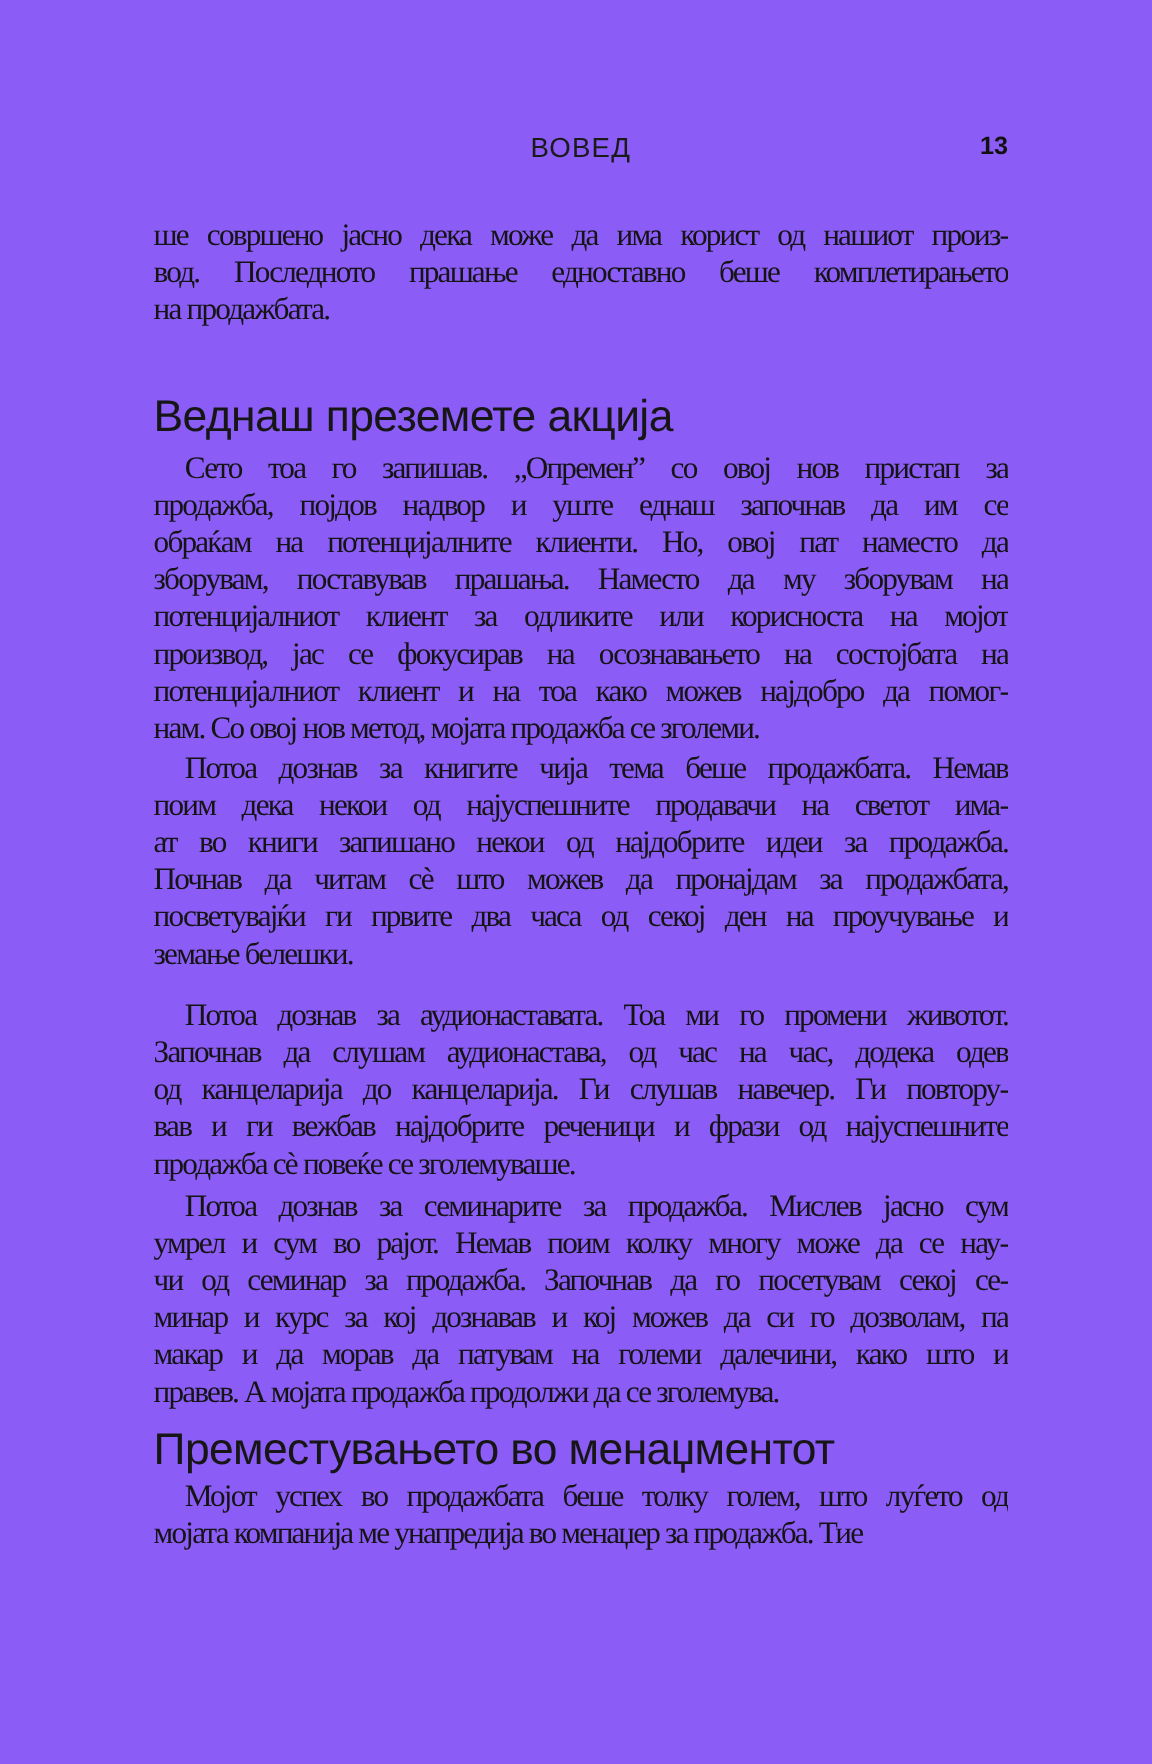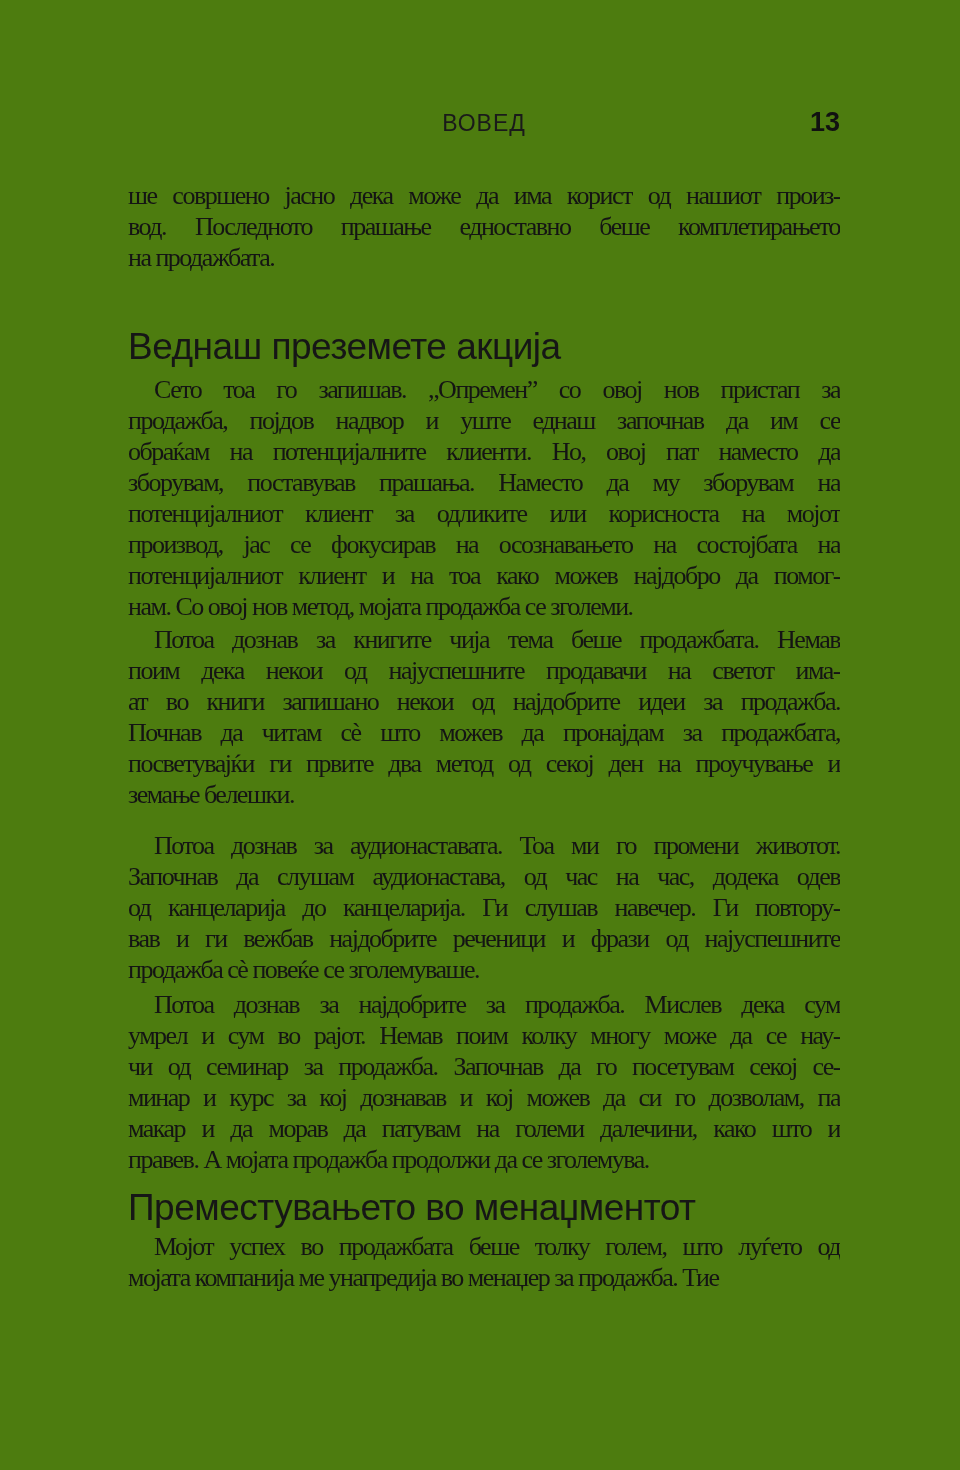--- a/index.html
+++ b/index.html
@@ -6,21 +6,21 @@
     margin: 0;
     padding: 0;
     width: 960px;
     height: 1470px;
     background: #ffffff;
   }
   .book-page {
     position: relative;
     width: 960px;
     height: 1470px;
-    background: #4d7c0f;
+    background: #8b5cf6;
     color: #141414;
     overflow: hidden;
   }
   .text-block {
     position: absolute;
     left: 128px;
     top: 0;
     width: 712px;
   }
   
@@ -38,21 +38,21 @@
     font-size: 23px;
     line-height: 26px;
     letter-spacing: 1px;
     font-weight: 500;
     color: #1a1a1a;
   }
   .page-number {
     position: absolute;
     right: 0;
     top: -2px;
-    font-size: 27px;
+    font-size: 21px;
     line-height: 28px;
     font-weight: 700;
     color: #111111;
   }
   
   .paragraph {
     font-family: "Liberation Serif", "DejaVu Serif", serif;
     font-size: 26px;
     line-height: 31px;
     letter-spacing: -1.5px;
@@ -116,32 +116,32 @@
           <div class="line">потенцијалниот клиент за одликите или корисноста на мојот</div>
           <div class="line">производ, јас се фокусирав на осознавањето на состојбата на</div>
           <div class="line">потенцијалниот клиент и на тоа како можев најдобро да помог-</div>
           <div class="line last">нам. Со овој нов метод, мојата продажба се зголеми.</div>
         </div>
         <div class="paragraph sec-3">
           <div class="line first-indent">Потоа дознав за книгите чија тема беше продажбата. Немав</div>
           <div class="line">поим дека некои од најуспешните продавачи на светот има-</div>
           <div class="line">ат во книги запишано некои од најдобрите идеи за продажба.</div>
           <div class="line">Почнав да читам сѐ што можев да пронајдам за продажбата,</div>
-          <div class="line">посветувајќи ги првите два метод од секој ден на проучување и</div>
+          <div class="line">посветувајќи ги првите два часа од секој ден на проучување и</div>
           <div class="line last">земање белешки.</div>
         </div>
         <div class="paragraph sec-4">
           <div class="line first-indent">Потоа дознав за аудионаставата. Тоа ми го промени животот.</div>
           <div class="line">Започнав да слушам аудионастава, од час на час, додека одев</div>
           <div class="line">од канцеларија до канцеларија. Ги слушав навечер. Ги повтору-</div>
           <div class="line">вав и ги вежбав најдобрите реченици и фрази од најуспешните</div>
           <div class="line last">продажба сѐ повеќе се зголемуваше.</div>
         </div>
         <div class="paragraph sec-5">
-          <div class="line first-indent">Потоа дознав за најдобрите за продажба. Мислев дека сум</div>
+          <div class="line first-indent">Потоа дознав за семинарите за продажба. Мислев јасно сум</div>
           <div class="line">умрел и сум во рајот. Немав поим колку многу може да се нау-</div>
           <div class="line">чи од семинар за продажба. Започнав да го посетувам секој се-</div>
           <div class="line">минар и курс за кој дознавав и кој можев да си го дозволам, па</div>
           <div class="line">макар и да морав да патувам на големи далечини, како што и</div>
           <div class="line last">правев. А мојата продажба продолжи да се зголемува.</div>
         </div>
         <div class="section-heading sec-6">Преместувањето во менаџментот</div>
         <div class="paragraph sec-7">
           <div class="line first-indent">Мојот успех во продажбата беше толку голем, што луѓето од</div>
           <div class="line last">мојата компанија ме унапредија во менаџер за продажба. Тие</div>

